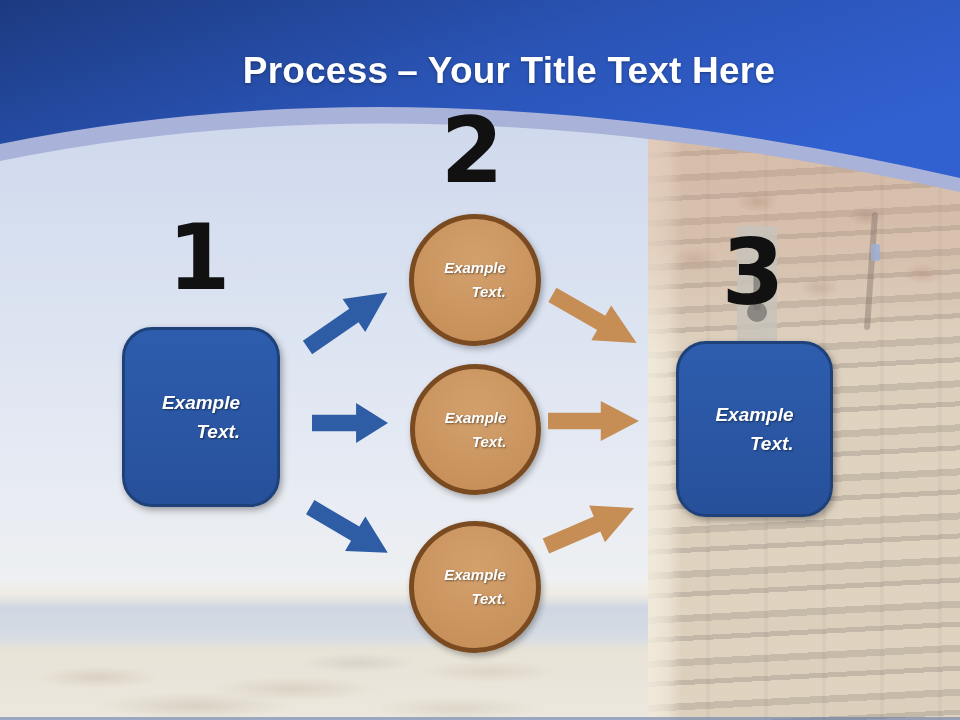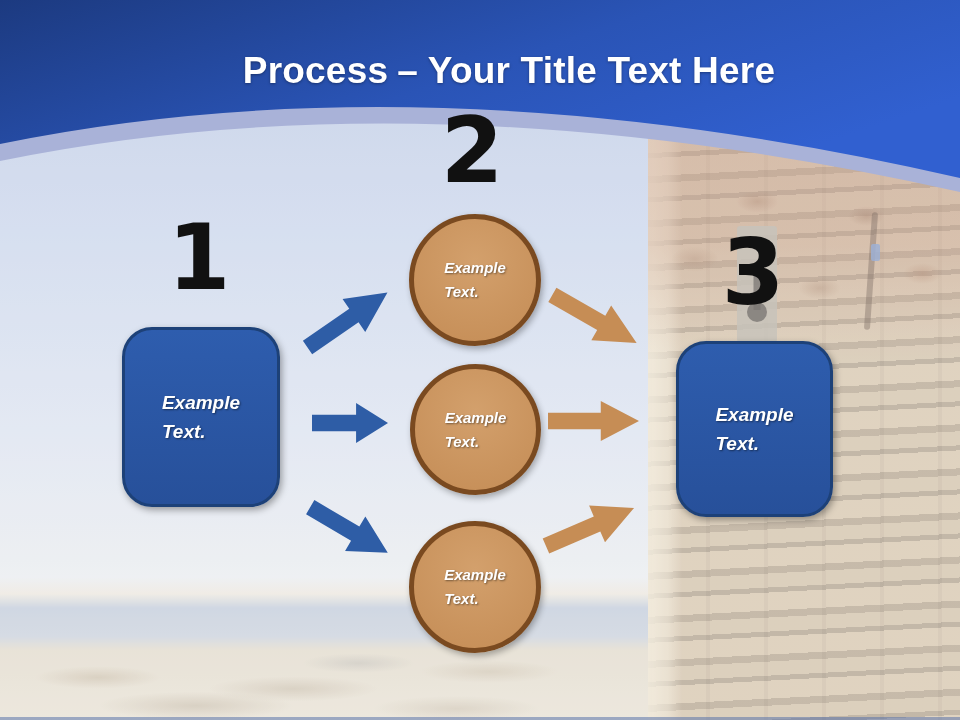--- a/index.html
+++ b/index.html
@@ -73,21 +73,21 @@
     display:flex;align-items:center;justify-content:center;}
   .box1{left:122px;top:327px;width:158px;height:180px;}
   .box3{left:676px;top:341px;width:157px;height:176px;}
   .proc-circle{position:absolute;box-sizing:border-box;border-radius:50%;
     background:radial-gradient(circle at 50% 35%,#d3a06c,#c48c55);
     border:5px solid #7a4a20;box-shadow:2px 3px 6px rgba(0,0,0,.3);
     display:flex;align-items:center;justify-content:center;}
   .circ1{left:409px;top:214px;width:132px;height:132px;}
   .circ2{left:410px;top:364px;width:131px;height:131px;}
   .circ3{left:409px;top:521px;width:132px;height:132px;}
-  .shape-text{color:#fff;font-weight:700;font-style:italic;text-align:left;
+  .shape-text{color:#fff;font-weight:700;font-style:italic;text-align:right;
     white-space:pre-line;text-shadow:1px 1px 2px rgba(0,0,0,.45);}
   .proc-box .shape-text{font-size:19px;line-height:1.55;}
   .proc-circle .shape-text{font-size:15px;line-height:1.6;}
   
   .arrow{position:absolute;overflow:visible;}
   .arrow polygon{stroke:none;}
   .arrow-blue polygon{fill:#2e5da6;}
   .arrow-tan polygon{fill:#c68d55;}
 </style>
 </head>

